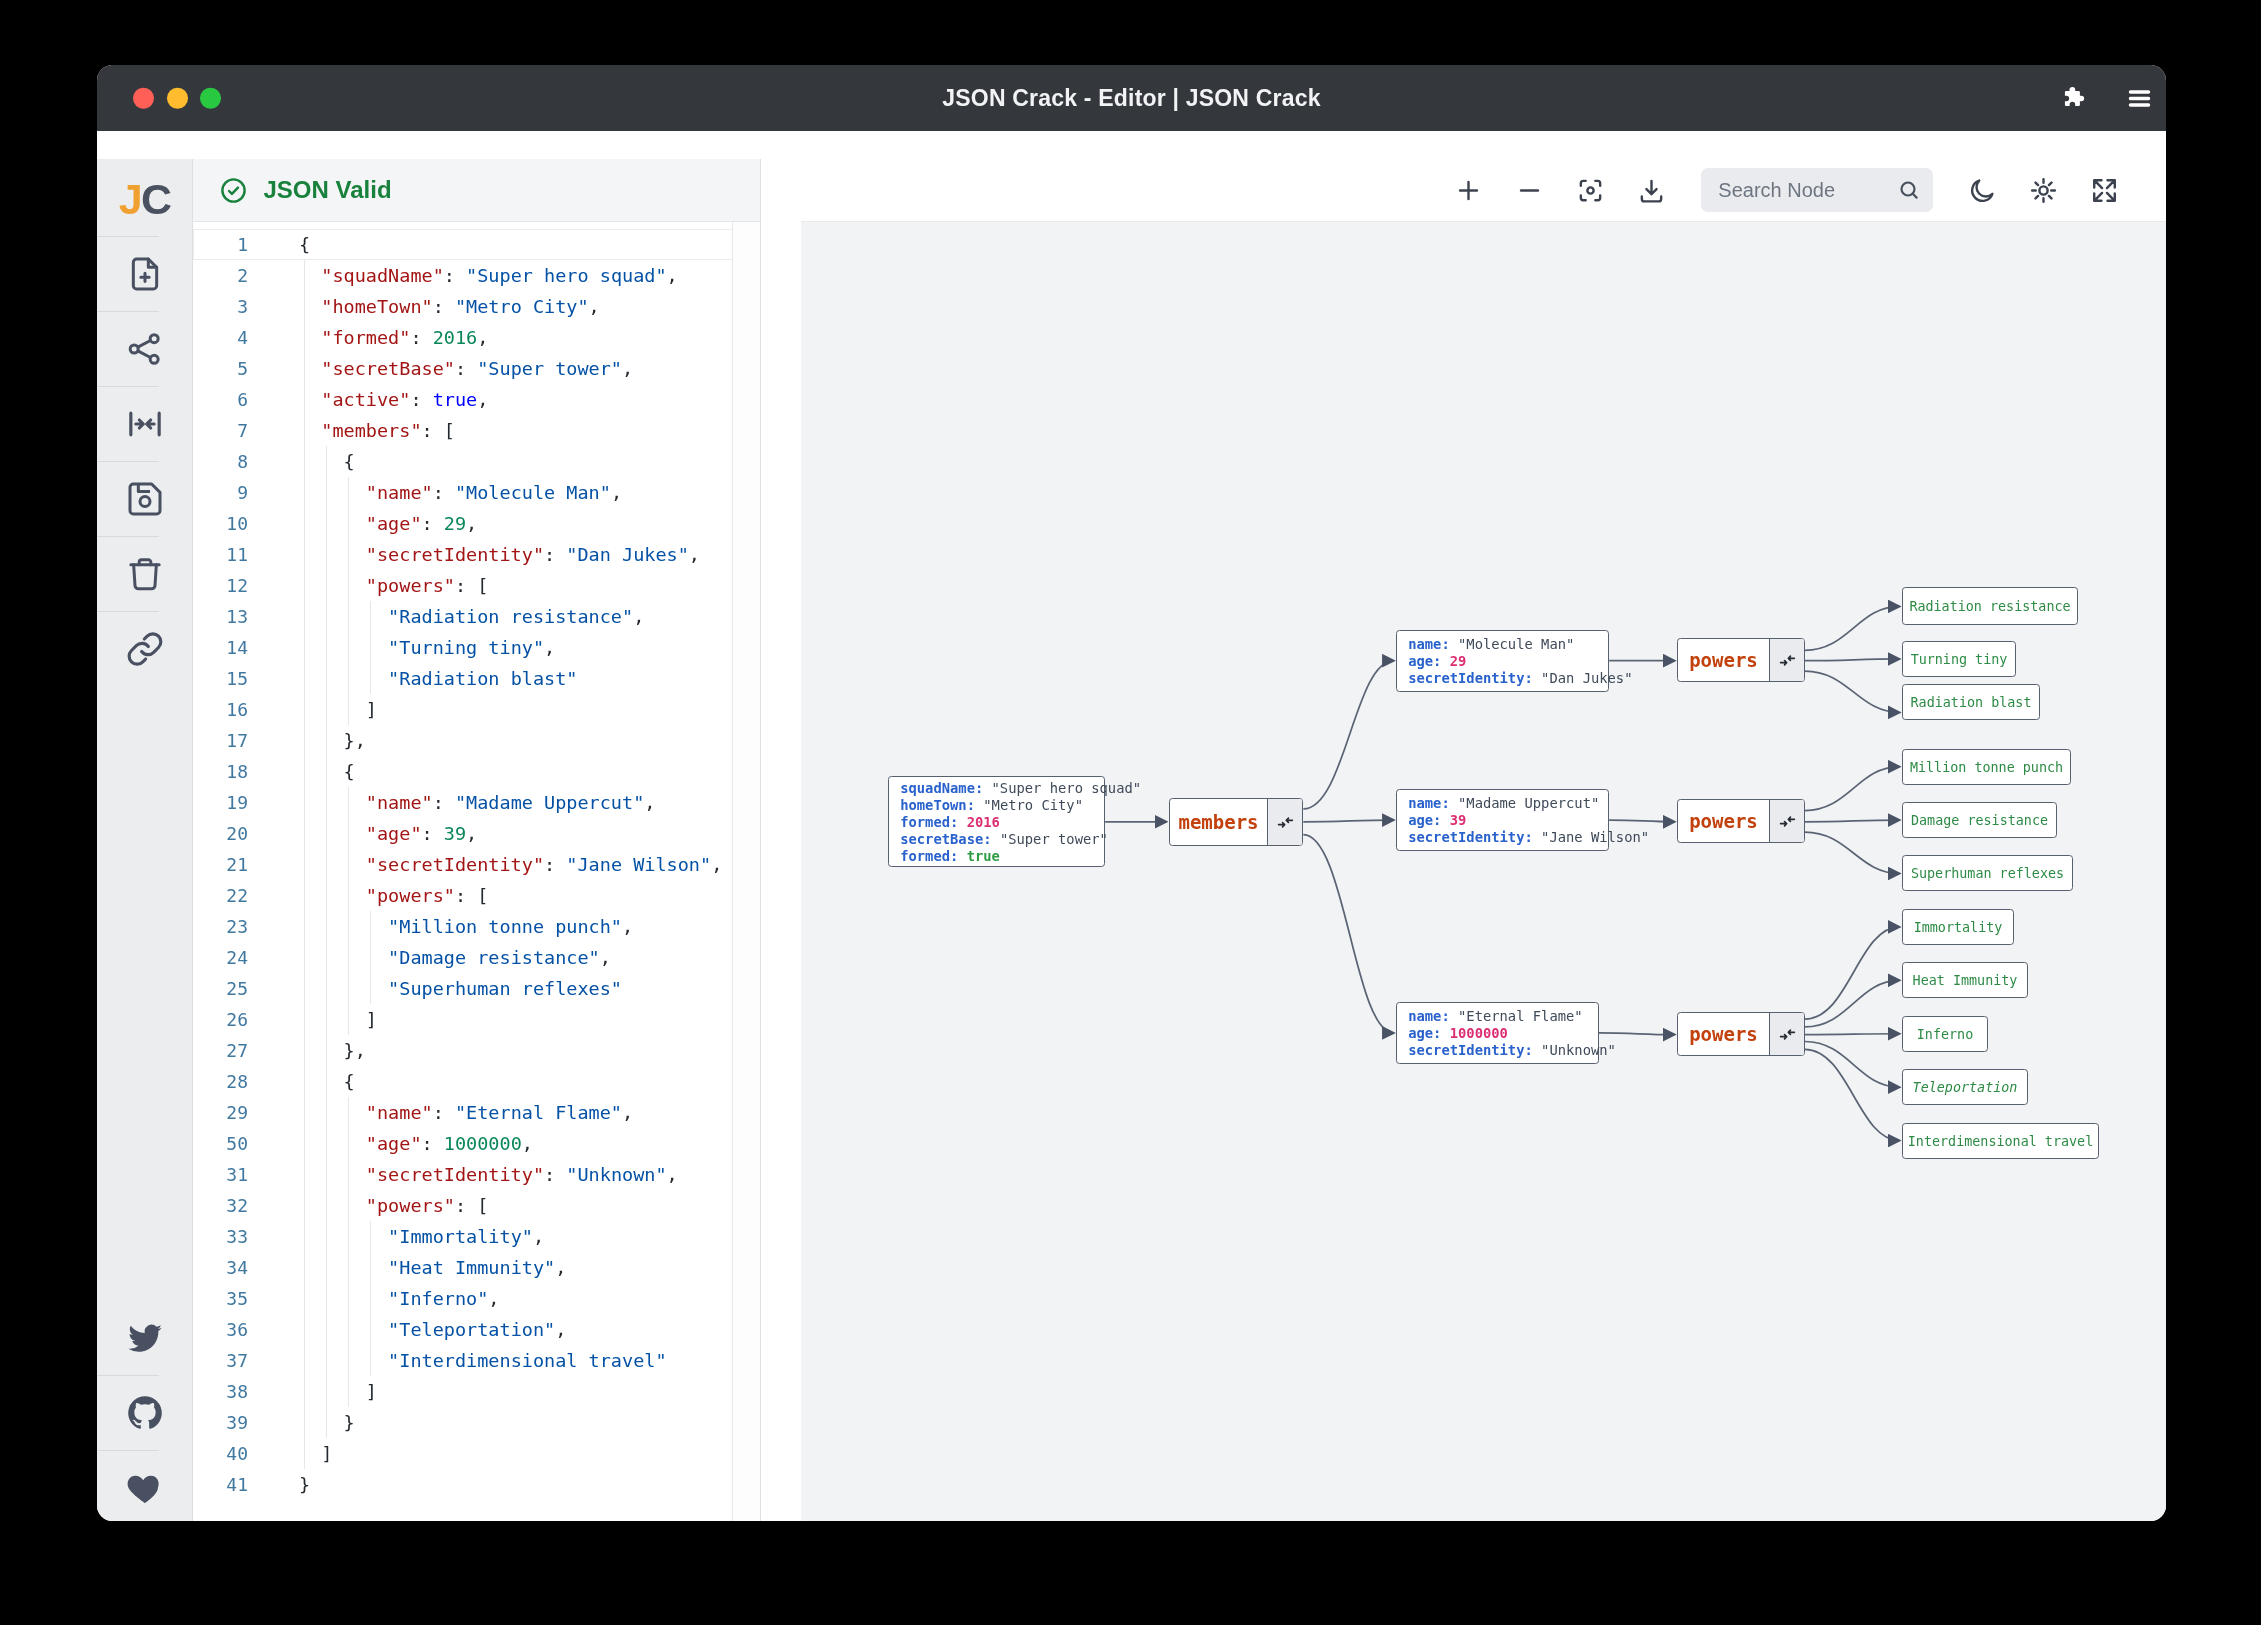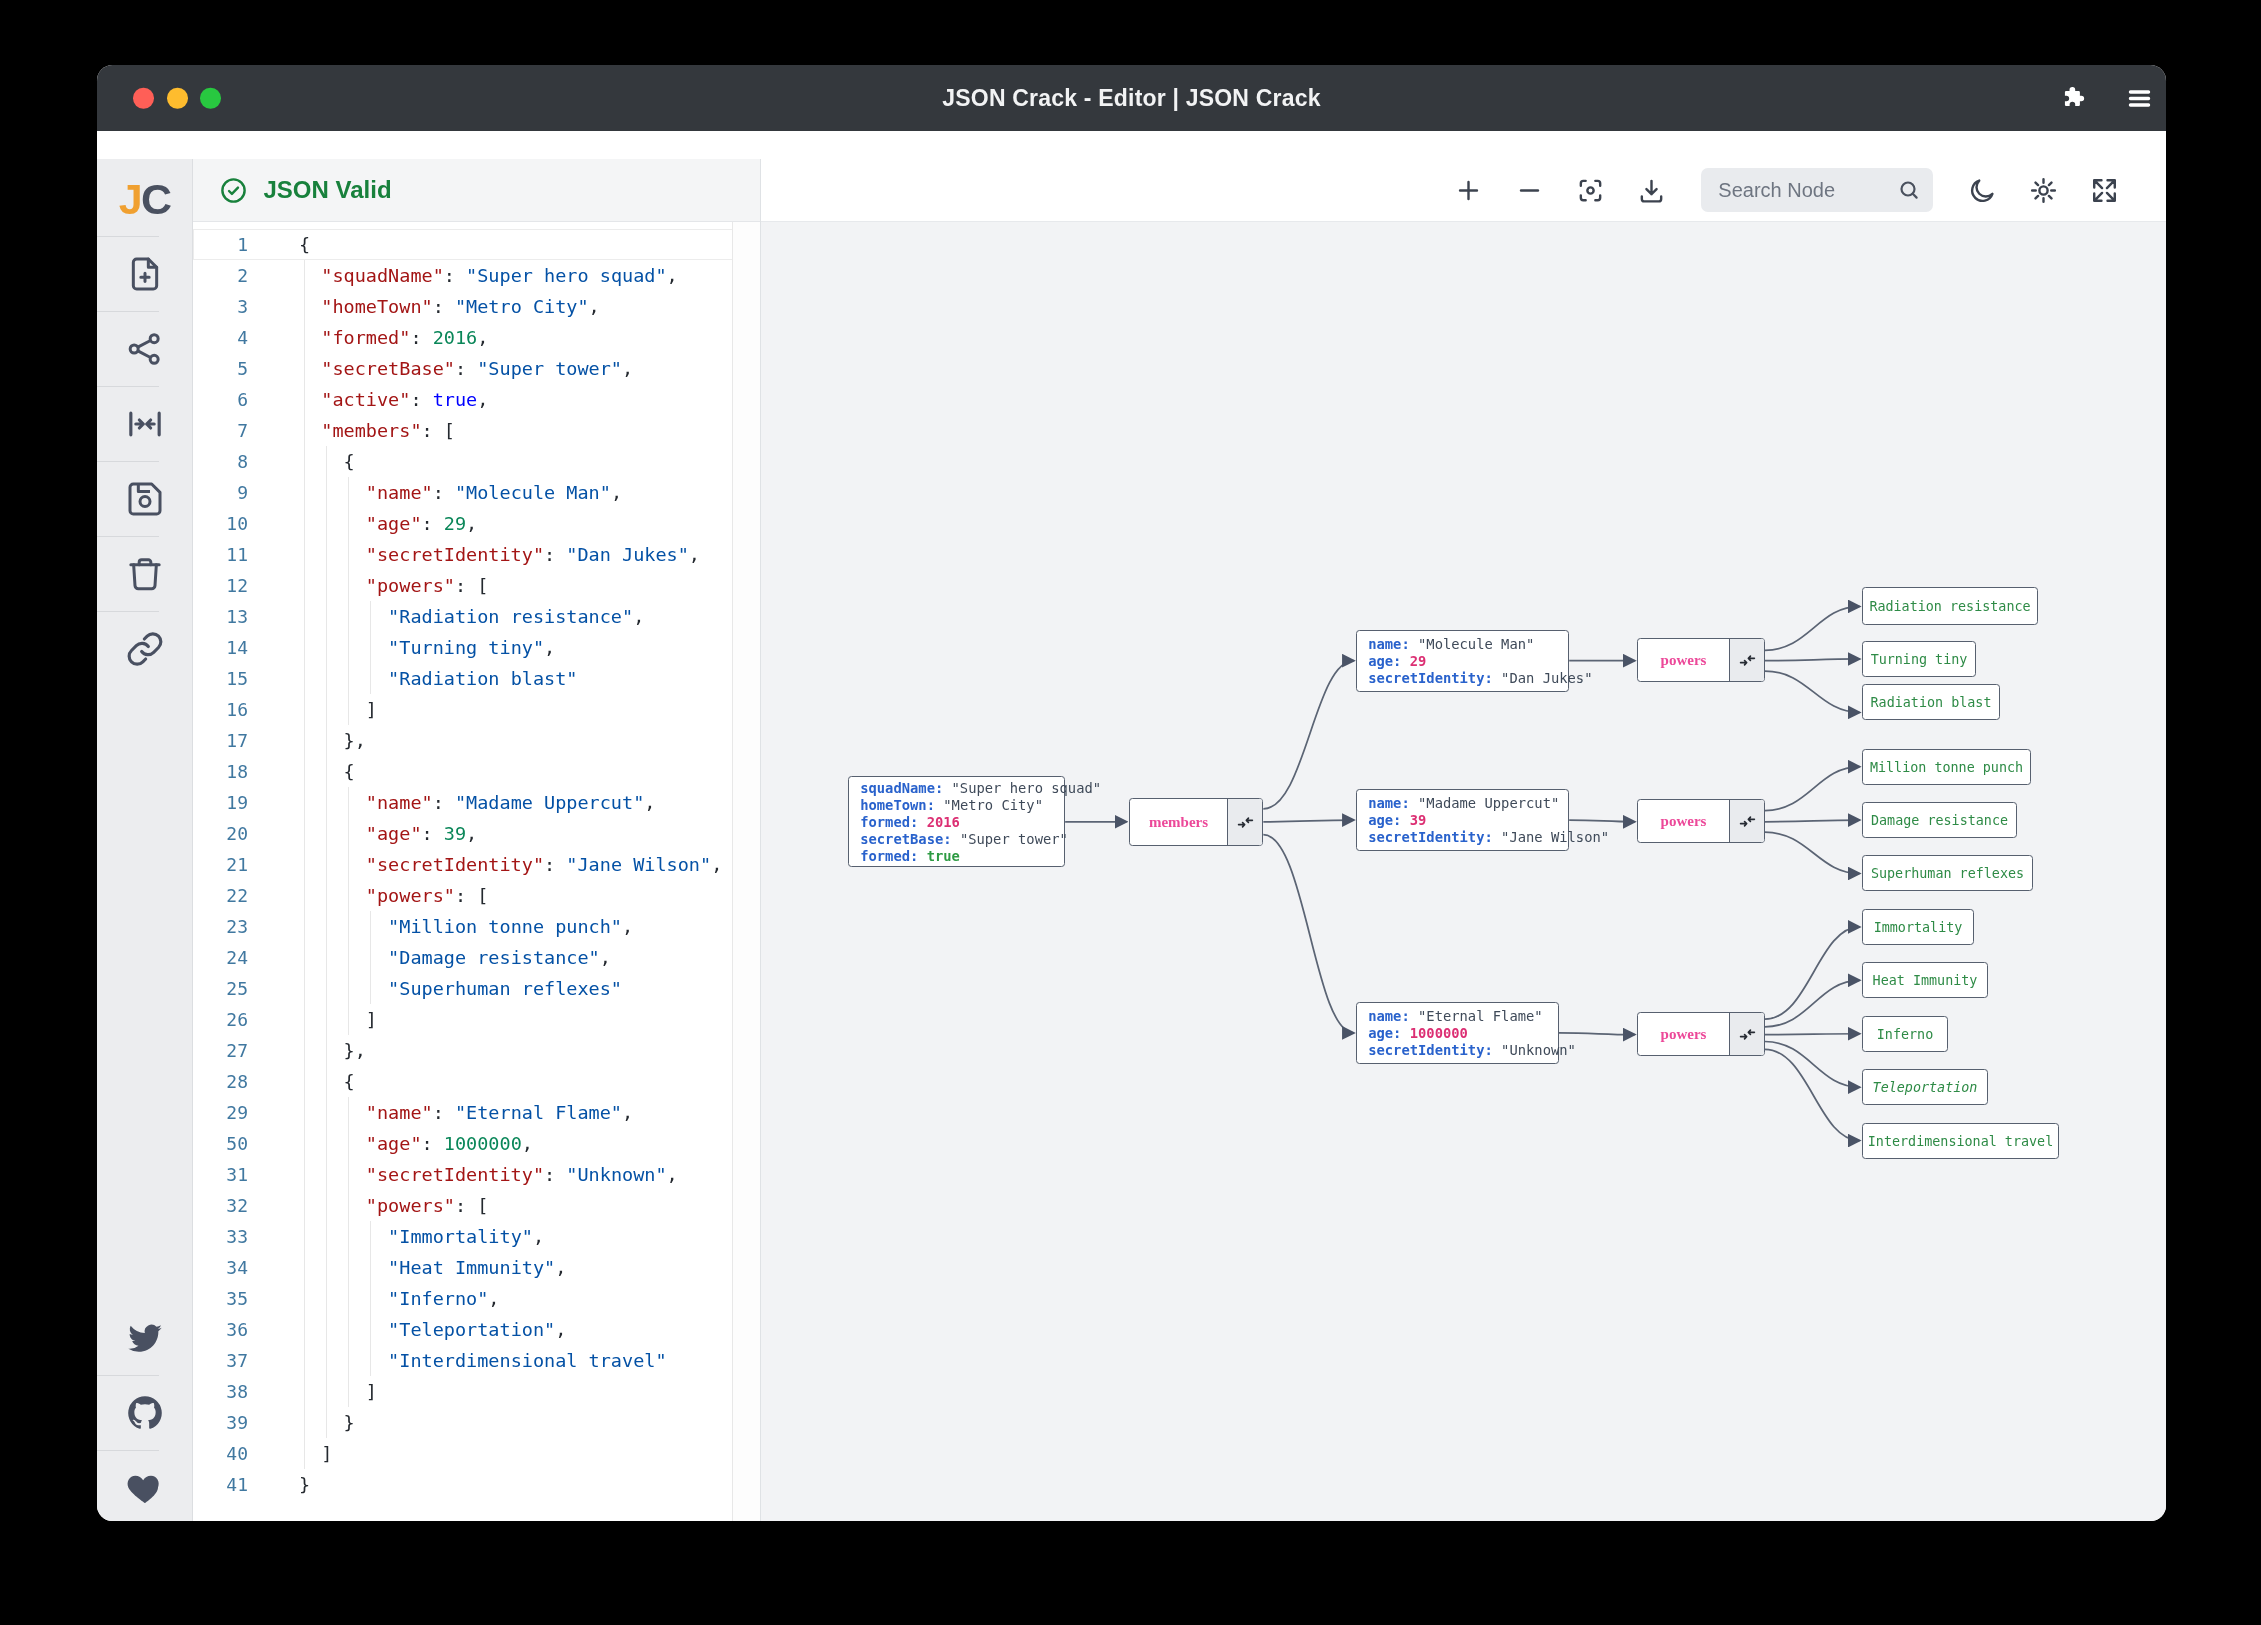--- a/index.html
+++ b/index.html
@@ -31,39 +31,39 @@
   .code-lines{position:absolute;left:0;top:6.9px;right:0;}
   .code-row{position:relative;height:31px;display:flex;align-items:center;}
   .code-row.current{outline:1.7px solid #ececec;outline-offset:-1.7px;}
   .ln{width:55px;flex-shrink:0;text-align:right;color:#4078a0;font-family:"DejaVu Sans Mono",monospace;font-size:18px;}
   .code-txt{padding-left:51px;font-family:"DejaVu Sans Mono",monospace;font-size:18.5px;white-space:pre;}
   .seg-k{color:#a31515}.seg-s{color:#0451a5}.seg-n{color:#098658}.seg-b{color:#0000ff}.seg-p{color:#24292f}
   .guide{position:absolute;top:0;bottom:0;width:0.9px;background:#e7e7e7;}
   .v-scroll-line{position:absolute;top:0;bottom:0;left:539px;width:0.9px;background:#e8e8e8;}
   .v-scroll-zone{position:absolute;top:0;bottom:0;right:0;width:27px;background:#fdfdfd;}
   
-  .graph-panel{flex:1;display:flex;flex-direction:column;border-left:1.7px solid #dfe2e5;min-width:0;}
+  .graph-panel{flex:1;display:flex;flex-direction:column;border-left:1.7px solid #dfe2e5;min-width:0;padding-left:40px;}
   .graph-toolbar{height:63px;background:#fff;border-bottom:1.7px solid #e7e9ec;display:flex;align-items:center;justify-content:flex-end;gap:27px;padding-right:45px;box-sizing:border-box;}
   .gt-btn{width:34px;height:34px;display:flex;align-items:center;justify-content:center;color:#3c434f;flex-shrink:0;}
   .gt-btn svg{width:29px;height:29px}
   .search-box{width:232px;height:44px;background:#e9ebee;border-radius:6.9px;display:flex;align-items:center;padding:0 12px 0 15.5px;box-sizing:border-box;margin:0 5.2px;}
   .search-box input{flex:1;border:none;outline:none;background:transparent;font-size:20px;color:#3c434f;font-family:"Liberation Sans",sans-serif;min-width:0;}
   .search-box input::placeholder{color:#6e7581}
   .search-box svg{width:24px;height:24px;color:#4a515e;flex-shrink:0}
   .canvas{position:relative;flex:1;background:#f2f3f5;overflow:hidden;}
   .canvas svg.edges{position:absolute;left:0;top:0;}
   
   .gnode{position:absolute;background:#fff;border:1.7px solid #57606f;border-radius:3.4px;box-sizing:border-box;
     font-family:"DejaVu Sans Mono",monospace;}
   .gnode .rows{padding:6.9px 0 0 11.2px;display:flex;flex-direction:column;justify-content:center;height:100%;box-sizing:border-box;padding-bottom:5.2px;}
   .grow{font-size:13.8px;line-height:17px;white-space:nowrap;}
   .grow .gk{color:#2962cc;font-weight:700}
   .gv-str{color:#3f4a59}.gv-num{color:#dc2f73;font-weight:700}.gv-bool{color:#2e9b43;font-weight:700}
   .gnode.parent{display:flex;align-items:stretch;padding:0;}
-  .parent-label{flex:1;display:flex;align-items:center;justify-content:center;color:#ec4899;font-weight:700;font-size:15px;font-family:Liberation Serif, serif;}
+  .parent-label{flex:1;display:flex;align-items:center;justify-content:center;color:#c2410c;font-weight:700;font-size:19px;}
   .collapse-btn{width:34px;background:#e9ebee;border-left:1.7px solid #57606f;display:flex;align-items:center;justify-content:center;color:#262b33;border-radius:0 1.7px 1.7px 0;}
   .collapse-btn svg{width:19px;height:19px}
   .gnode.leaf{display:flex;align-items:center;justify-content:center;color:#2e8b46;font-size:13.4px;white-space:nowrap;}
 </style>
 </head>
 <body>
 
 <div class="window">
   <div class="titlebar">
     <div class="traffic t-red"></div>

